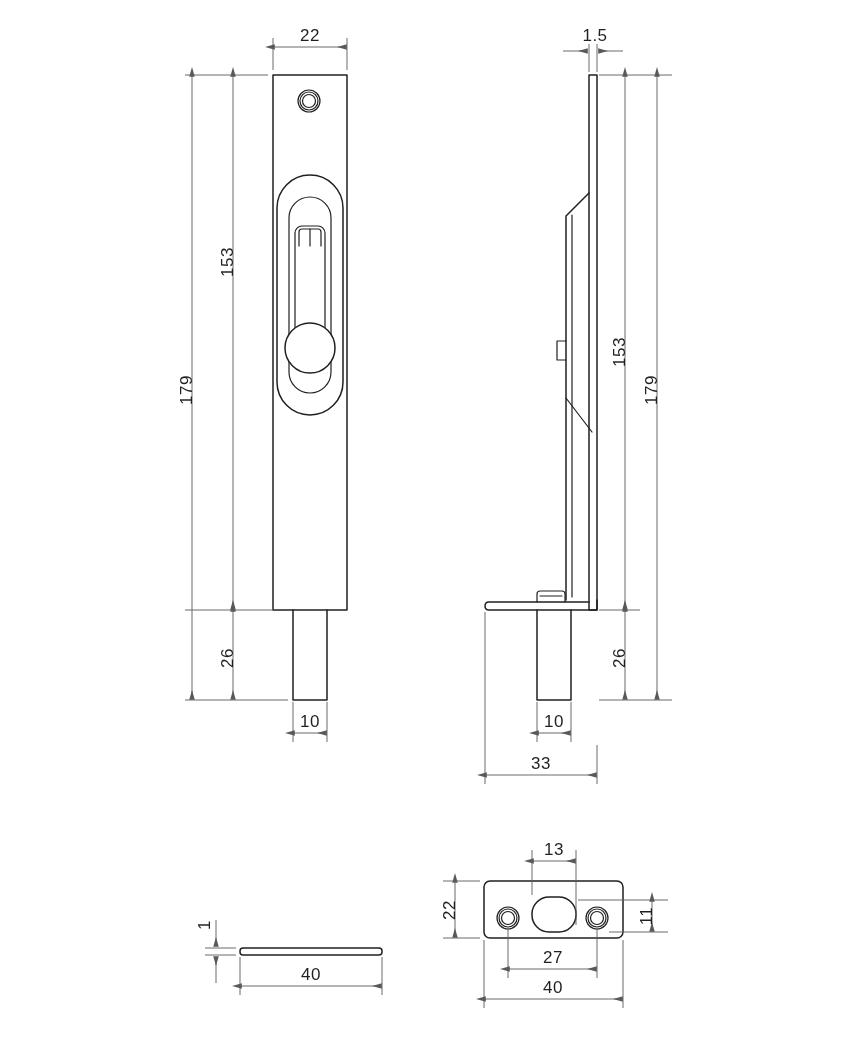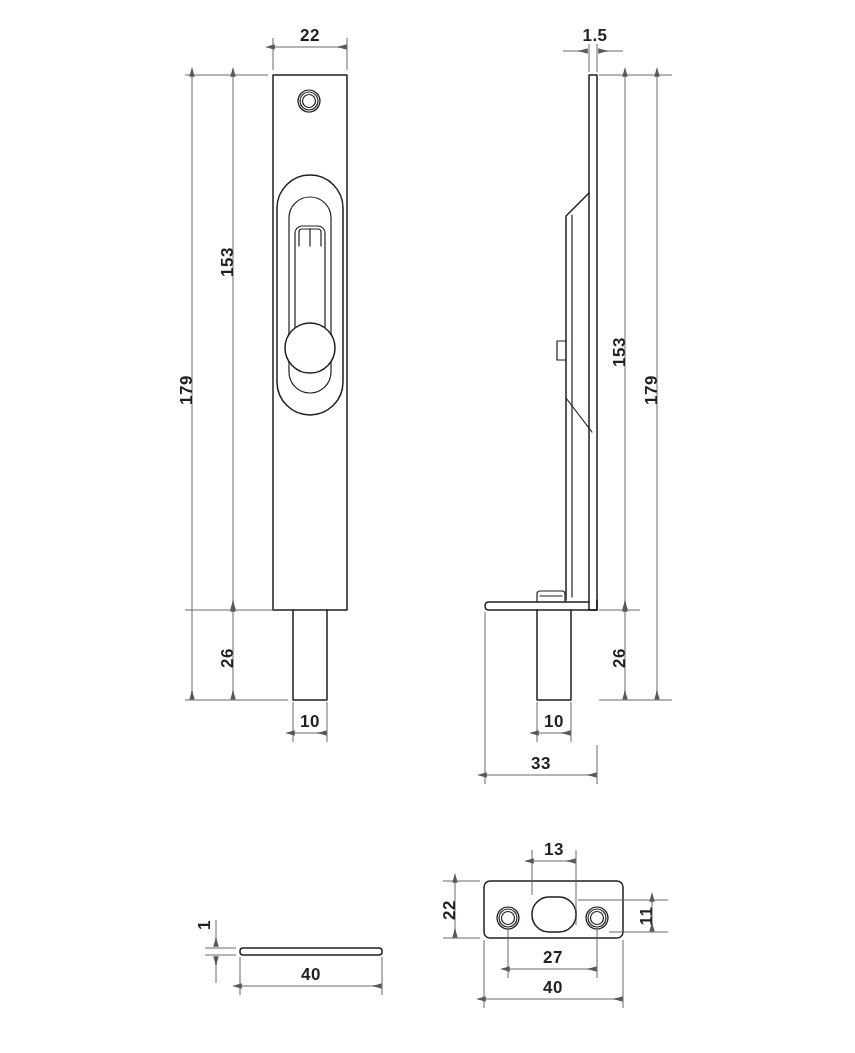--- a/index.html
+++ b/index.html
@@ -13,21 +13,20 @@
     height: 1053px;
     font-family: "Liberation Sans", sans-serif;
     overflow: hidden;
     position: relative;
   }
   #drawing-root {
     position: absolute;
     left: 0; top: 0;
     width: 855px;
     height: 817px;
-    font-weight: bold;
   }
   svg#cad {
     display: block;
     width: 855px;
     height: 1053px;
     background: #ffffff;
   }
   .obj      { fill: none; stroke: #231f20; stroke-width: 1.5; stroke-linejoin: round; stroke-linecap: round; }
   .obj-thin { fill: none; stroke: #231f20; stroke-width: 1.2; stroke-linejoin: round; stroke-linecap: round; }
   .obj-fill { fill: #ffffff; stroke: #231f20; stroke-width: 1.5; stroke-linejoin: round; }

